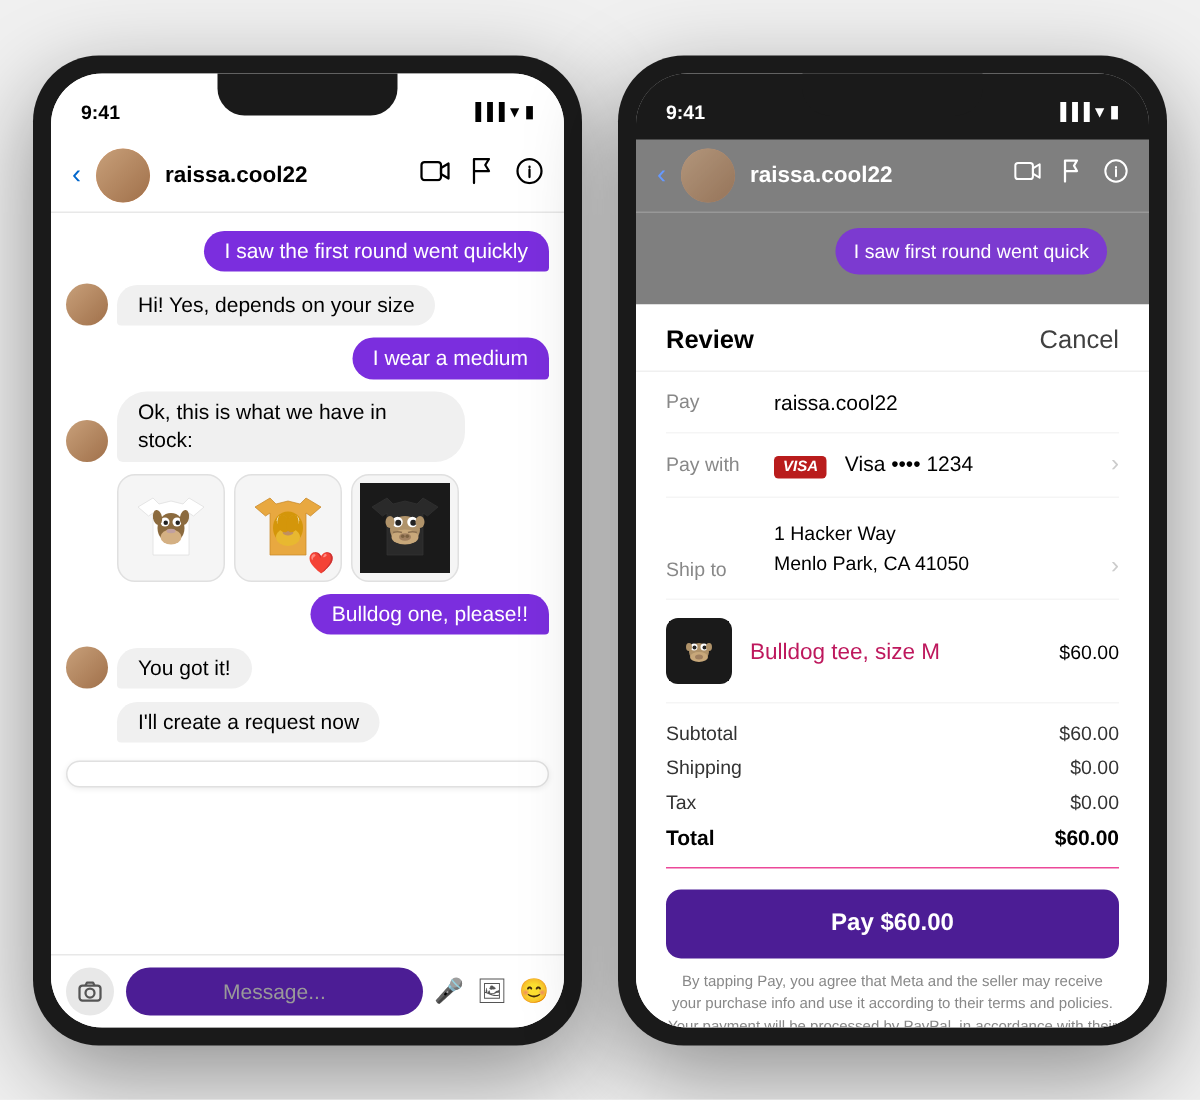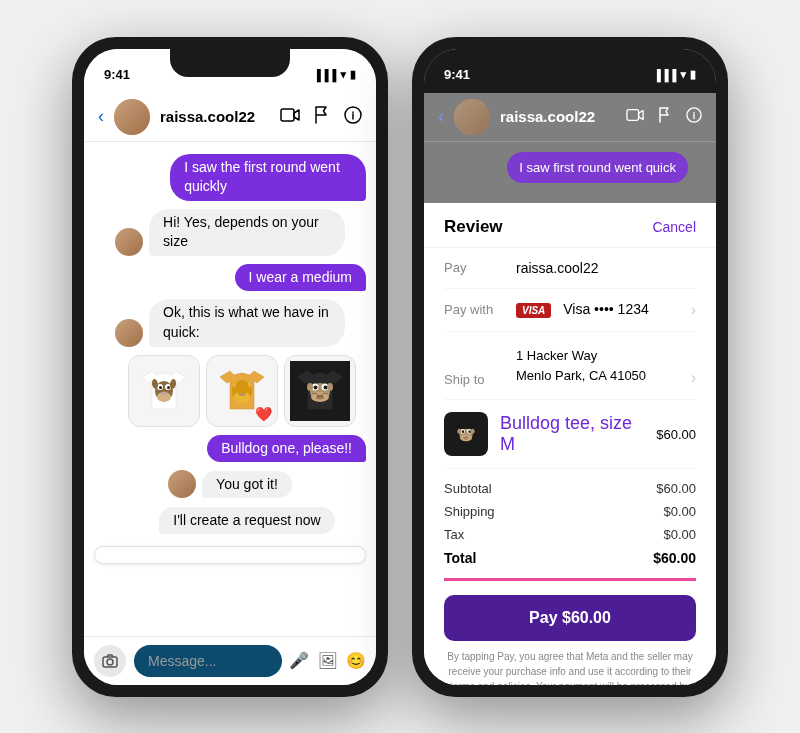--- a/index.html
+++ b/index.html
@@ -10,21 +10,21 @@
       display: flex;
       align-items: center;
       justify-content: center;
       gap: 24px;
       font-family: -apple-system, BlinkMacSystemFont, 'Segoe UI', sans-serif;
       overflow: hidden;
     }
 
     
     .phone {
-      width: 316px;
+      width: 366px;
       height: 660px;
       background: #1a1a1a;
       border-radius: 44px;
       padding: 12px;
       position: relative;
       box-shadow: 0 20px 60px rgba(0,0,0,0.4);
     }
     .phone-screen {
       width: 100%;
       height: 100%;
@@ -128,21 +128,21 @@
       background: #fff;
     }
 
     
     .msg-row {
       display: flex;
       align-items: flex-end;
       gap: 6px;
     }
     .msg-row.sent { justify-content: flex-end; }
-    .msg-row.received { justify-content: center; }
+    .msg-row.received { justify-content: flex-start; }
 
     .msg-avatar {
       width: 28px;
       height: 28px;
       border-radius: 50%;
       background: linear-gradient(135deg, #c8a07a, #a0704a);
       flex-shrink: 0;
     }
 
     .bubble {
@@ -222,25 +222,26 @@
       border-radius: 50%;
       background: #e8e8e8;
       display: flex;
       align-items: center;
       justify-content: center;
       font-size: 14px;
       cursor: pointer;
     }
     .msg-input {
       flex: 1;
-      background: #0c4a6e;
+      background: #4c1d95;
       border-radius: 20px;
       padding: 8px 14px;
       font-size: 14px;
       color: #999;
+      text-align: center;
     }
     .input-icons {
       display: flex;
       gap: 8px;
       font-size: 16px;
       color: #555;
     }
 
     
     .review-screen {
@@ -305,22 +306,22 @@
       align-items: center;
       padding: 14px 20px 10px;
       border-bottom: 1px solid #f0f0f0;
     }
     .review-title {
       font-size: 17px;
       font-weight: 700;
       color: #000;
     }
     .review-cancel {
-      font-size: 14px;
-      color: #6d28d9;
+      font-size: 17px;
+      color: #404040;
       cursor: pointer;
     }
 
     .review-body {
       flex: 1;
       overflow-y: auto;
       padding: 0 20px;
     }
 
     .review-row {
@@ -377,31 +378,31 @@
       border-radius: 8px;
       background: #1a1a1a;
       display: flex;
       align-items: center;
       justify-content: center;
       font-size: 22px;
       flex-shrink: 0;
     }
     .product-name {
       flex: 1;
-      font-size: 18px;
-      color: #6d28d9;
+      font-size: 15px;
+      color: #be185d;
     }
     .product-price {
       font-size: 13px;
       font-weight: 500;
     }
 
     .totals-section {
       padding: 8px 0;
-      border-bottom: 3px solid #ec4899;
+      border-bottom: 1px solid #ec4899;
     }
     .total-row {
       display: flex;
       justify-content: space-between;
       padding: 4px 0;
       font-size: 13px;
       color: #333;
     }
     .total-row.bold {
       font-weight: 700;
@@ -482,21 +483,21 @@
         <div class="msg-avatar"></div>
         <div class="bubble received">Hi! Yes, depends on your size</div>
       </div>
 
       <div class="msg-row sent">
         <div class="bubble sent">I wear a medium</div>
       </div>
 
       <div class="msg-row received">
         <div class="msg-avatar"></div>
-        <div class="bubble received">Ok, this is what we have in quick:</div>
+        <div class="bubble received">Ok, this is what we have in stock:</div>
       </div>
 
       <div class="tshirt-row">
         <div class="tshirt-card">
 
           <svg width="60" height="60" viewBox="0 0 60 60">
             <rect width="60" height="60" fill="#f5f5f5"></rect>
 
             <path d="M15 22 L8 16 L18 10 L22 14 L30 12 L38 14 L42 10 L52 16 L45 22 L42 20 L42 48 L18 48 L18 20 Z" fill="white" stroke="#ddd" stroke-width="0.5"></path>
 

